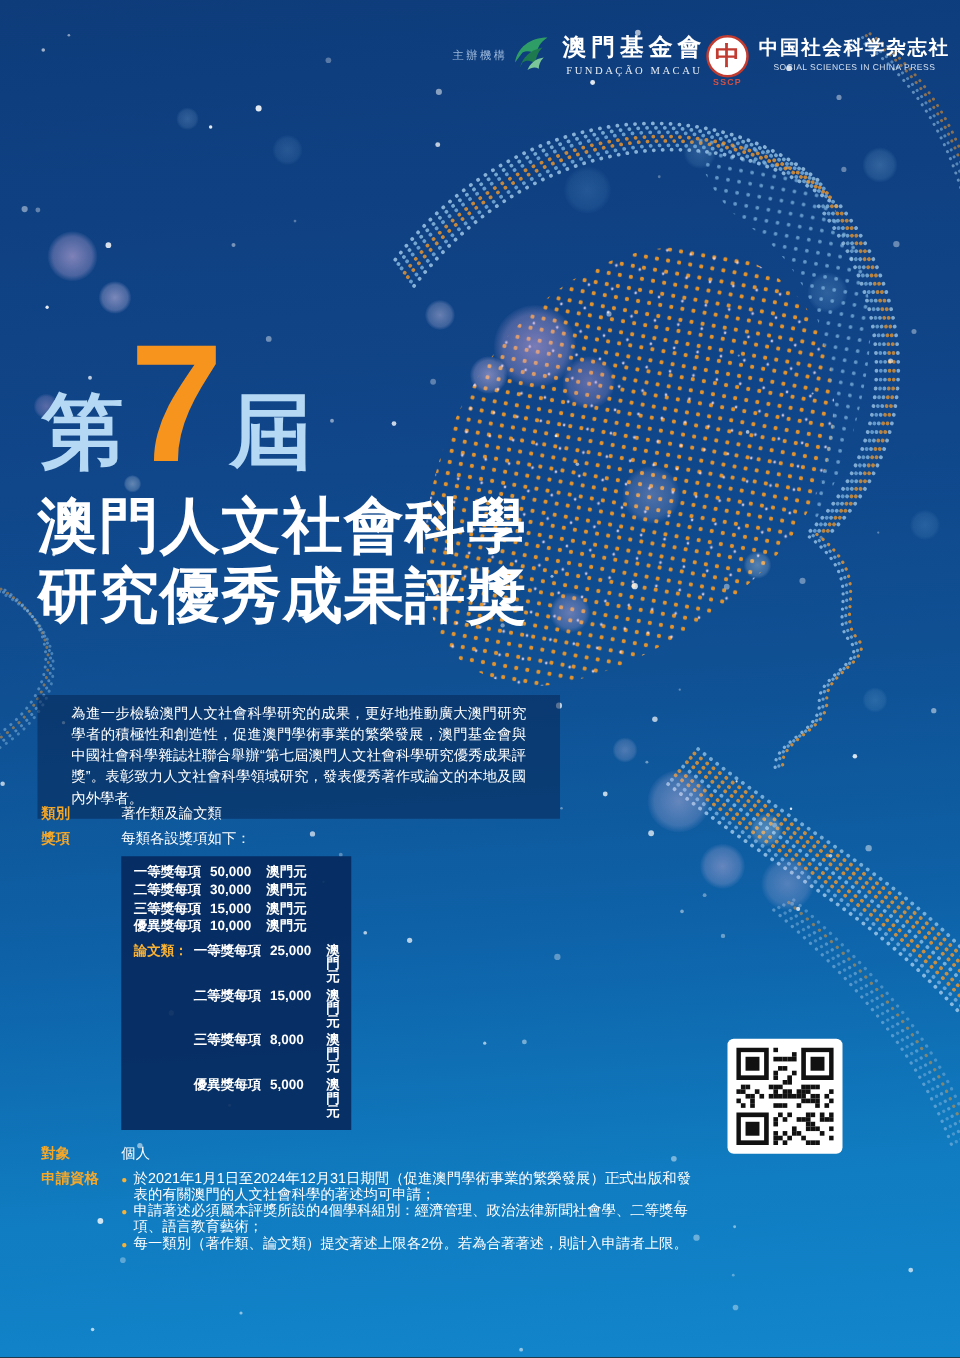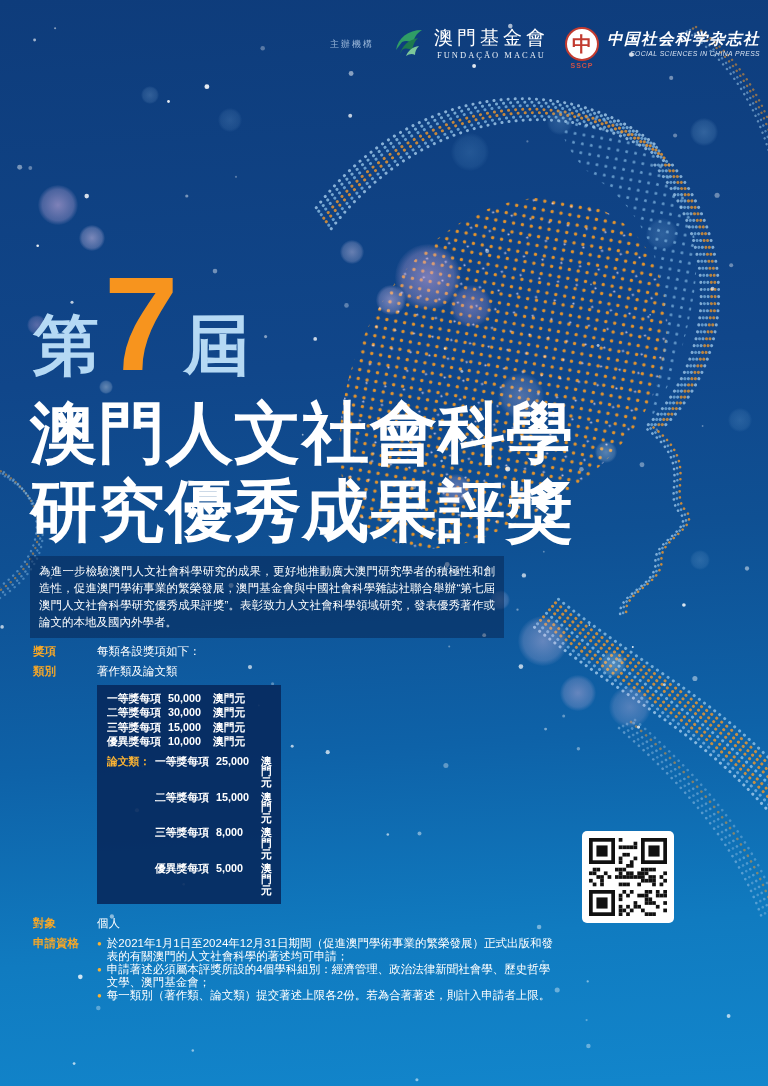--- a/index.html
+++ b/index.html
@@ -3,41 +3,41 @@
 <meta charset="utf-8">
 <style>
   html,body{margin:0;padding:0;background:#222;}
   .poster{position:relative;width:768px;height:1086px;overflow:hidden;
     font-family:"Liberation Sans","DejaVu Sans",sans-serif;
     background:linear-gradient(176deg,#0e3c7b 0%,#10468a 34%,#0f5093 50%,#0e62a8 68%,#107bc0 85%,#1286cc 100%);}
   .poster *{box-sizing:border-box;}
   #bg{position:absolute;left:0;top:0;width:768px;height:1086px;}
   .bokeh{position:absolute;border-radius:50%;pointer-events:none;}
   
-  .header{position:absolute;top:24px;right:8px;display:flex;align-items:center;gap:16px;}
+  .header{position:absolute;top:24px;right:8px;display:flex;align-items:center;gap:0;}
   .org-label{font-size:9px;color:#9cb8da;letter-spacing:2px;margin-right:2px;}
   .fm{display:flex;align-items:center;gap:6px;}
   .fm-txt{display:flex;flex-direction:column;align-items:center;}
-  .fm-zh{font-family:"Liberation Serif","DejaVu Serif",serif;font-weight:normal;font-size:19px;color:#fff;letter-spacing:4px;line-height:1;}
+  .fm-zh{font-family:"Liberation Serif","DejaVu Serif",serif;font-weight:bold;font-size:19px;color:#fff;letter-spacing:4px;line-height:1;}
   .fm-pt{font-family:"Liberation Serif","DejaVu Serif",serif;font-size:8.5px;color:#e8eef5;letter-spacing:2px;margin-top:3px;}
   .sscp{display:flex;align-items:center;gap:8px;}
   .sscp-emblem{width:34px;height:34px;border-radius:50%;background:#fff;border:2px solid #c23b30;
     display:flex;align-items:center;justify-content:center;position:relative;}
   .sscp-glyph{font-family:"Liberation Serif","DejaVu Serif",serif;font-weight:bold;font-size:20px;color:#c23b30;line-height:1;}
   .sscp-abbr{position:absolute;left:50%;transform:translateX(-50%);bottom:-10px;font-size:7px;font-weight:bold;color:#cf5145;letter-spacing:1px;}
   .sscp-zh{font-size:15.5px;font-weight:bold;color:#fff;letter-spacing:1.5px;line-height:1;}
   .sscp-en{font-size:6.8px;color:#d7e2f0;letter-spacing:.4px;margin-top:4px;}
   
   .edition{position:absolute;left:33px;top:272px;display:flex;align-items:flex-end;color:#b5d9f4;font-weight:bold;}
   .ed-char{font-size:66px;line-height:.95;}
   .ed-num{font-size:134px;line-height:.78;color:#f7941e;margin:0 5px;}
-  .main-title{position:absolute;left:30px;top:394px;color:#fff;font-weight:bold;font-size:67px;line-height:1.17;letter-spacing:1px;white-space:nowrap;}
-  
-  .intro{position:absolute;left:30px;top:556px;width:474px;background:rgba(8,38,84,.55);
-    color:#fff;font-size:11.5px;line-height:17px;padding:7px 9px;text-align:justify;}
+  .main-title{position:absolute;left:30px;top:394px;color:#fff;font-weight:bold;font-size:48px;line-height:1.17;letter-spacing:1px;white-space:nowrap;}
+  
+  .intro{position:absolute;left:30px;top:556px;width:418px;background:rgba(8,38,84,.55);
+    color:#fff;font-size:11.5px;line-height:17px;padding:7px 27px;text-align:justify;}
   
   .rows{position:absolute;left:33px;top:645px;width:522px;display:flex;flex-direction:column;gap:7px;}
   .row{display:flex;font-size:11.5px;line-height:13px;}
   .row .lbl{width:64px;flex:none;color:#f5a728;font-weight:bold;}
   .row .val{color:#fff;width:458px;}
   .sp-top{margin-top:6px;}
   .bullets{display:flex;flex-direction:column;gap:0px;}
   .b{display:flex;gap:5px;}
   .dot{color:#f9b233;font-size:8px;line-height:13px;flex:none;}
   
@@ -246,21 +246,21 @@
       <span class="fm-txt">
         <span class="fm-zh">澳門基金會</span>
         <span class="fm-pt">FUNDAÇÃO MACAU</span>
       </span>
     </div>
     <div class="sscp">
       <span class="sscp-emblem">
         <span class="sscp-glyph">中</span>
         <span class="sscp-abbr">SSCP</span>
       </span>
-      <span class="fm-txt" style="align-items:flex-end;font-style:italic;">
+      <span class="fm-txt" style="align-items:center;">
         <span class="sscp-zh">中国社会科学杂志社</span>
         <span class="sscp-en">SOCIAL SCIENCES IN CHINA PRESS</span>
       </span>
     </div>
   </div>
 
   <div class="edition">
     <span class="ed-char">第</span>
     <span class="ed-num">7</span>
     <span class="ed-char">屆</span>
@@ -270,27 +270,27 @@
     <div>研究優秀成果評獎</div>
   </div>
 
   <div class="intro">
     <span>為進一步檢驗澳門人文社會科學研究的成果，更好地推動廣大澳門研究學者的積極性和創造性，促進澳門學術事業的繁榮發展，澳門基金會與中國社會科學雜誌社聯合舉辦“第七屆澳門人文社會科學研究優秀成果評獎”。表彰致力人文社會科學領域研究，發表優秀著作或論文的本地及國內外學者。</span>
   </div>
 
   <div class="rows">
 
     <div class="row">
+      <span class="lbl">類別</span>
+      <span class="val">著作類及論文類</span>
+    </div>
+
+    <div class="row">
       <span class="lbl">獎項</span>
       <span class="val">每類各設獎項如下：</span>
-    </div>
-
-    <div class="row">
-      <span class="lbl">類別</span>
-      <span class="val">著作類及論文類</span>
     </div>
 
     <div class="pbox">
       <div class="pgroup">
         <span class="ptiers">
           <span class="ptier">
               <span class="tname">一等獎每項</span>
               <span class="tamt">50,000</span>
               <span>澳門元</span>
             </span>
@@ -345,21 +345,21 @@
 
     <div class="row">
       <span class="lbl">申請資格</span>
       <span class="val bullets">
         <span class="b">
             <span class="dot">●</span>
             <span>於2021年1月1日至2024年12月31日期間（促進澳門學術事業的繁榮發展）正式出版和發表的有關澳門的人文社會科學的著述均可申請；</span>
           </span>
         <span class="b">
             <span class="dot">●</span>
-            <span>申請著述必須屬本評獎所設的4個學科組別：經濟管理、政治法律新聞社會學、歷史哲學文學、澳門基金會；</span>
+            <span>申請著述必須屬本評獎所設的4個學科組別：經濟管理、政治法律新聞社會學、二等獎每項、語言教育藝術；</span>
           </span>
         <span class="b">
             <span class="dot">●</span>
             <span>每一類別（著作類、論文類）提交著述上限各2份。若為合著著述，則計入申請者上限。</span>
           </span>
       </span>
     </div>
 
   </div>
 

